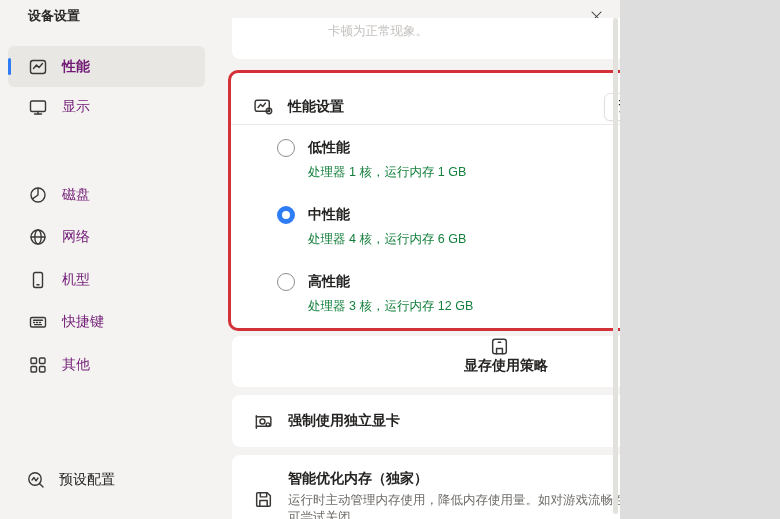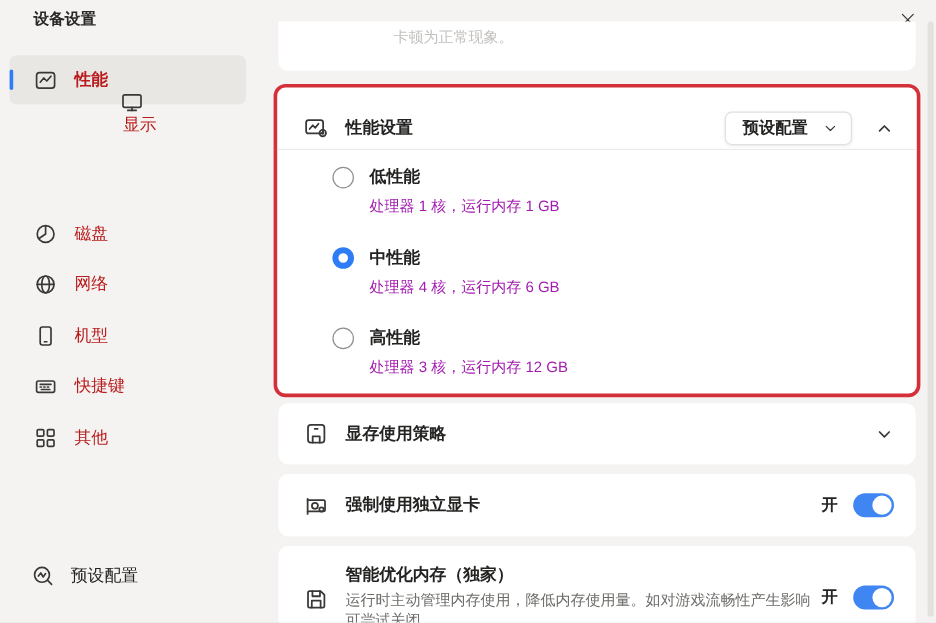--- a/index.html
+++ b/index.html
@@ -2,29 +2,29 @@
 <html style="--accent-blue: #2e7cf6; --highlight-red: #d4303a; --toggle-blue: #3f86f2;"><head>
 <meta charset="utf-8">
 <style>
   :root{
     --accent-blue:#2e7cf6;
     --highlight-red:#d4303a;
     --toggle-blue:#3f86f2;
   }
   *{margin:0;padding:0;box-sizing:border-box;}
   body{font-family:"Liberation Sans","DejaVu Sans",sans-serif;background:#ddd;}
-  .window{position:relative;width:780px;height:519px;background:#f4f3f1;overflow:hidden;color:#242322;}
+  .window{position:relative;width:620px;height:519px;background:#f4f3f1;overflow:hidden;color:#242322;}
 
   
   .window-title{position:absolute;left:28px;top:7px;font-size:13px;font-weight:700;color:#2a2928;}
   .close-btn{position:absolute;right:12px;top:4px;width:24px;height:24px;display:flex;align-items:center;justify-content:center;cursor:pointer;border-radius:4px;}
   .close-btn svg{stroke:#3c3a38;stroke-width:1.4;}
 
   
-  .side-item{position:absolute;left:8px;width:197px;height:41px;border-radius:6px;display:flex;align-items:center;padding-left:20px;font-size:14px;color:#b91c1c;cursor:pointer;}
+  .side-item{position:absolute;left:8px;width:197px;height:41px;border-radius:6px;display:flex;align-items:center;padding-left:20px;font-size:14px;color:#701a75;cursor:pointer;}
   .side-item .icon{width:20px;height:20px;margin-right:14px;}
   .side-item.selected{background:#e9e7e4;font-weight:700;}
   .side-item.selected::before{content:"";position:absolute;left:0px;top:12px;width:3px;height:17px;border-radius:2px;background:var(--accent-blue);}
   .icon svg{width:100%;height:100%;fill:none;stroke:#3a3836;stroke-width:1.4;stroke-linecap:round;stroke-linejoin:round;}
   .diagnostics{position:absolute;left:26px;top:470px;display:flex;align-items:center;gap:13px;font-size:14px;color:#222120;cursor:pointer;}
   .diagnostics .icon{width:20px;height:20px;}
 
   
   .main{position:absolute;left:232px;top:0;width:531px;height:519px;}
   .card-top{position:absolute;left:0;top:18px;width:531px;height:41px;background:#fff;border-radius:0 0 8px 8px;}
@@ -37,21 +37,21 @@
   .perf-title{font-size:14px;font-weight:700;margin-left:14px;}
   .dropdown{margin-left:auto;display:flex;align-items:center;gap:12px;height:28px;padding:0 10px 0 14px;background:#fff;border:1px solid #e2e0dd;border-radius:6px;font-size:13.5px;font-weight:600;box-shadow:0 1px 2px rgba(0,0,0,.05);cursor:pointer;}
   .dropdown .icon,.collapse-btn .icon{width:14px;height:14px;}
   .collapse-btn{margin-left:15px;width:24px;height:24px;display:flex;align-items:center;justify-content:center;cursor:pointer;}
   .collapse-btn .icon{width:16px;height:16px;}
   .options{padding:14px 0 0 46px;}
   .option{display:grid;grid-template-columns:18px 1fr;column-gap:13px;row-gap:7px;margin-bottom:25px;cursor:pointer;}
   .radio{width:18px;height:18px;border-radius:50%;border:1.5px solid #918f8c;background:#fff;margin-top:0px;}
   .radio.on{border:5px solid var(--accent-blue);}
   .option-label{font-size:14px;font-weight:700;align-self:center;}
-  .option-desc{grid-column:2;font-size:12.5px;color:#a21caf;}
+  .option-desc{grid-column:2;font-size:12.5px;color:#15803d;}
 
   
   .card-row{position:absolute;left:0;width:531px;background:#fff;border-radius:8px;display:flex;align-items:center;padding:0 18px 0 21px;}
   .card-row .icon{width:21px;height:21px;}
   .row-title{font-size:14px;font-weight:700;margin-left:14px;}
   .row-right{margin-left:auto;display:flex;align-items:center;gap:13px;}
   .toggle-label{font-size:13.5px;font-weight:600;}
   .toggle{width:34px;height:20px;border-radius:10px;background:#c9c7c4;position:relative;cursor:pointer;}
   .toggle.on{background:var(--toggle-blue);}
   .toggle::after{content:"";position:absolute;left:2px;top:2px;width:16px;height:16px;border-radius:50%;background:#fff;}
@@ -82,21 +82,21 @@
     </span>
   </div>
 
   <div class="side-item selected" style="top:46px;">
     <span class="icon"><svg viewBox="0 0 20 20">
           <rect x="2.5" y="3.5" width="15" height="13" rx="2.5"></rect>
           <polyline points="5.5,11.5 8.5,8 11,10.5 14.5,6.5"></polyline>
         </svg></span>
     <span>性能</span>
   </div>
-  <div class="side-item" style="top:75px;flex-direction:column;">
+  <div class="side-item" style="top:86px;">
     <span class="icon"><svg viewBox="0 0 20 20">
           <rect x="2.5" y="4" width="15" height="10.5" rx="1.5"></rect>
           <line x1="10" y1="14.5" x2="10" y2="17"></line>
           <line x1="6.5" y1="17" x2="13.5" y2="17"></line>
         </svg></span>
     <span>显示</span>
   </div>
   <div class="side-item" style="top:174px;">
     <span class="icon"><svg viewBox="0 0 20 20">
           <circle cx="10" cy="10" r="7"></circle>
@@ -188,21 +188,21 @@
           <span class="option-desc">处理器 4 核，运行内存 6 GB</span>
         </div>
         <div class="option">
           <span class="radio"></span>
           <span class="option-label">高性能</span>
           <span class="option-desc">处理器 3 核，运行内存 12 GB</span>
         </div>
       </div>
     </div>
 
-    <div class="card-row" style="top:336px;height:51px;">
+    <div class="card-row" style="top:336px;height:51px;flex-direction:column;">
       <span class="icon"><svg viewBox="0 0 20 20">
             <rect x="3.5" y="3" width="13" height="14" rx="2.2"></rect>
             <path d="M7.2 17v-5h5.6v5"></path>
             <line x1="8.8" y1="6" x2="11.2" y2="6"></line>
           </svg></span>
       <span class="row-title">显存使用策略</span>
       <div class="row-right">
         <span class="icon" style="width:16px;height:16px;"><svg viewBox="0 0 20 20" style="stroke-width:1.8">
               <polyline points="5,7.5 10,12.5 15,7.5"></polyline>
             </svg></span>

